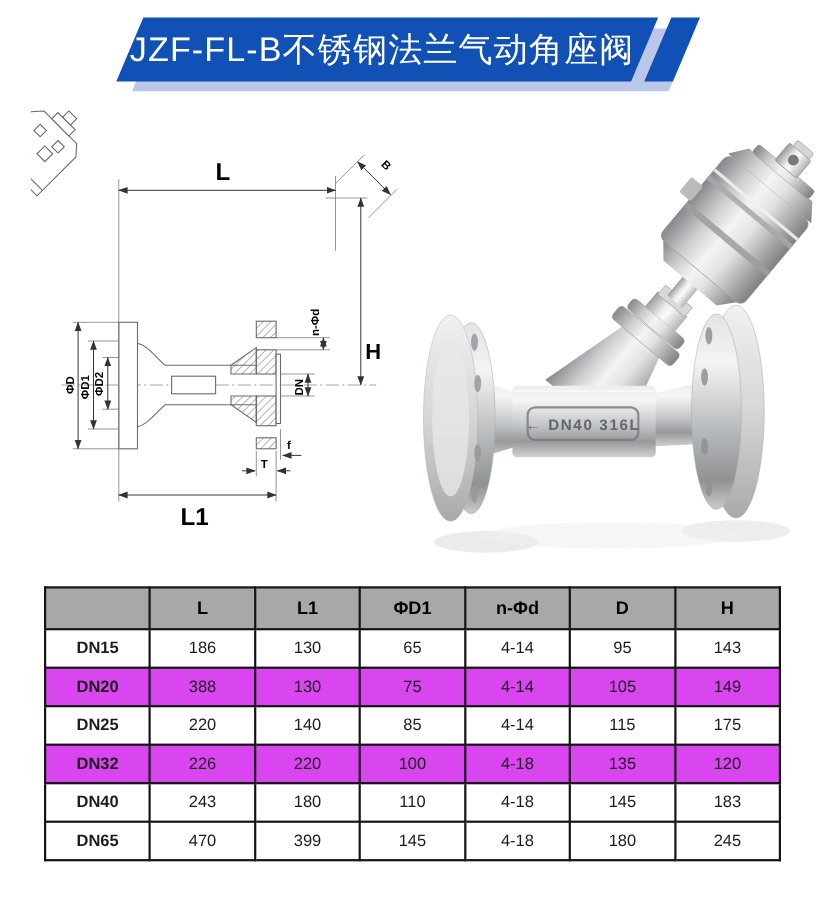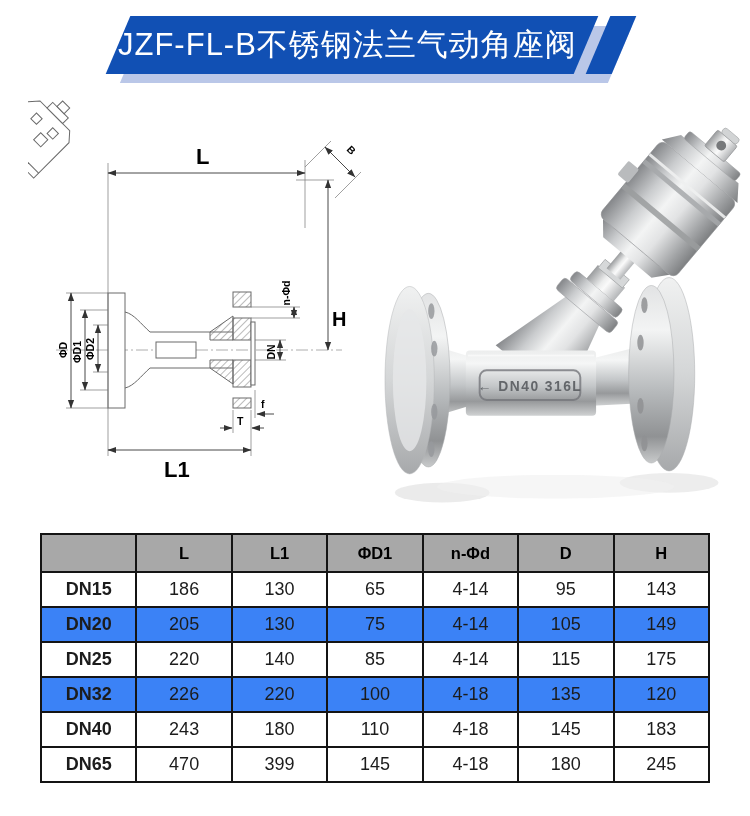--- a/index.html
+++ b/index.html
@@ -41,25 +41,25 @@
   .lblM { font-size:20px; font-weight:bold; fill:#000; }
   .lblS { font-size:10.5px; font-weight:bold; fill:#000; }
 
   
   table.spec {
     position:absolute; left:40px; top:533px; width:670px;
     border-collapse:collapse; table-layout:fixed;
   }
   table.spec th, table.spec td {
     border:2px solid #141414; text-align:center; vertical-align:middle;
-    padding:0; color:#1c1c1c; font-size:18px; height:33px; background:#ffffff;
+    padding:0; color:#1c1c1c; font-size:15px; height:33px; background:#ffffff;
   }
   table.spec th { background:#a8a8a8; color:#000; font-weight:bold; font-size:16.5px; height:36px; }
   table.spec td.model { font-weight:bold; }
-  table.spec tr.alt td { background:#3b82f6; }
+  table.spec tr.alt td { background:#d946ef; }
 </style>
 </head>
 <body>
 
 <div class="banner-wrap">
   <div class="banner-shadow"></div>
   <div class="banner-main"></div>
   <div class="banner-tip"></div>
   <div class="banner-title">JZF-FL-B不锈钢法兰气动角座阀</div>
 </div>
@@ -279,21 +279,21 @@
         <td class="model">DN15</td>
         <td>186</td>
         <td>130</td>
         <td>65</td>
         <td>4-14</td>
         <td>95</td>
         <td>143</td>
       </tr>
       <tr class="alt">
         <td class="model">DN20</td>
-        <td>205</td>
+        <td>388</td>
         <td>130</td>
         <td>75</td>
         <td>4-14</td>
         <td>105</td>
         <td>149</td>
       </tr>
       <tr>
         <td class="model">DN25</td>
         <td>220</td>
         <td>140</td>

